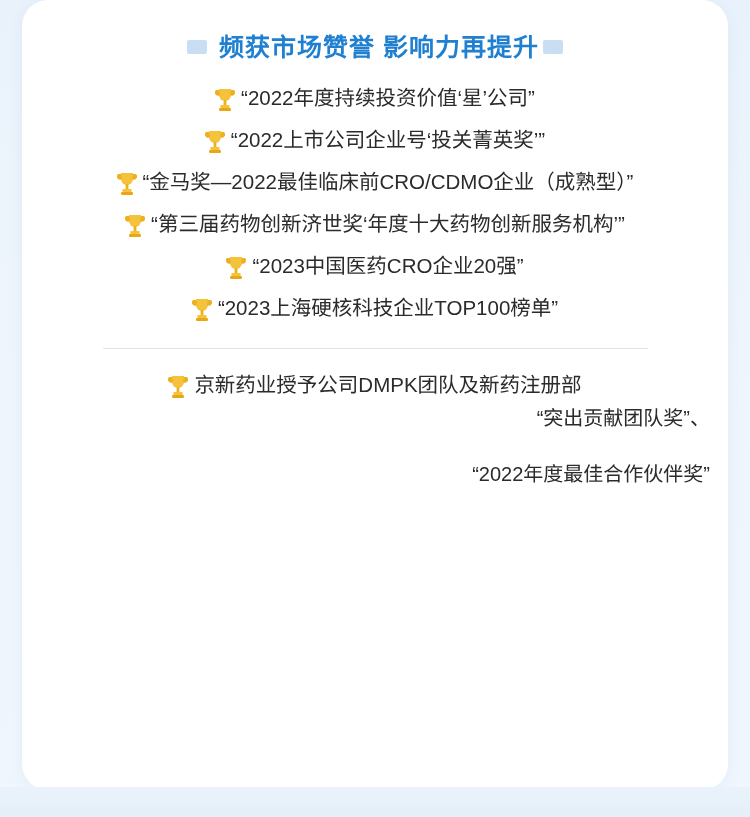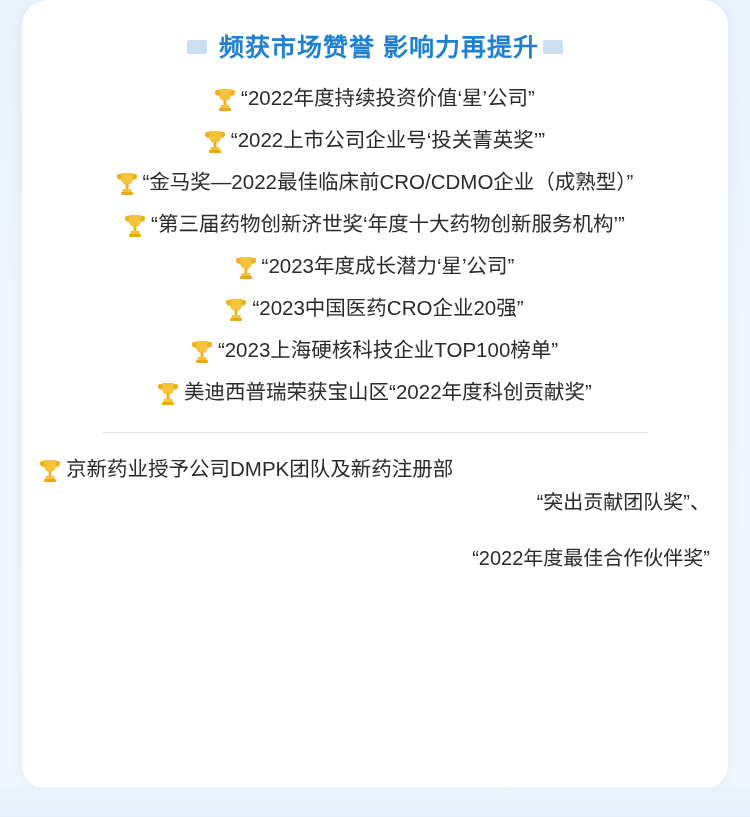--- a/index.html
+++ b/index.html
@@ -108,21 +108,21 @@
   
   .partners {
     padding: 0 18px;
   }
   .partner-block {
     margin-bottom: 22px;
   }
   .partner-line1 {
     display: flex;
     align-items: flex-start;
-    justify-content: flex-start;
+    justify-content: center;
   }
   .partner-line2 {
     text-align: right;
     font-size: 20px;
     color: #2b2b2b;
     line-height: 34px;
     margin-top: 2px;
   }
 </style>
 </head>
@@ -188,33 +188,20 @@
             <path d="M4 3 h-2.6 a3 3 0 0 0 3 5.2 l0.6 -0.6 z" fill="#eeb01f"></path>
             <path d="M16 3 h2.6 a3 3 0 0 1 -3 5.2 l-0.6 -0.6 z" fill="#eeb01f"></path>
             <rect x="8.6" y="13" width="2.8" height="5" fill="#eeb01f"></rect>
             <rect x="5.4" y="18" width="9.2" height="3.2" rx="1" fill="#f5c33b"></rect>
             <rect x="4" y="21" width="12" height="3" rx="1.2" fill="#e9a716"></rect>
           </svg>
         </span>
         <span class="award-text">“第三届药物创新济世奖‘年度十大药物创新服务机构’”</span>
       </div>
 
-      <div class="award-row">
-        <span class="trophy">
-          <svg viewBox="0 0 20 26" width="20" height="26" aria-hidden="true">
-            <path d="M4 2 h12 v6 a6 6 0 0 1 -12 0 z" fill="#f5c33b"></path>
-            <path d="M4 3 h-2.6 a3 3 0 0 0 3 5.2 l0.6 -0.6 z" fill="#eeb01f"></path>
-            <path d="M16 3 h2.6 a3 3 0 0 1 -3 5.2 l-0.6 -0.6 z" fill="#eeb01f"></path>
-            <rect x="8.6" y="13" width="2.8" height="5" fill="#eeb01f"></rect>
-            <rect x="5.4" y="18" width="9.2" height="3.2" rx="1" fill="#f5c33b"></rect>
-            <rect x="4" y="21" width="12" height="3" rx="1.2" fill="#e9a716"></rect>
-          </svg>
-        </span>
-        <span class="award-text">“2023年度成长潜力‘星’公司”</span>
-      </div>
 
       <div class="award-row">
         <span class="trophy">
           <svg viewBox="0 0 20 26" width="20" height="26" aria-hidden="true">
             <path d="M4 2 h12 v6 a6 6 0 0 1 -12 0 z" fill="#f5c33b"></path>
             <path d="M4 3 h-2.6 a3 3 0 0 0 3 5.2 l0.6 -0.6 z" fill="#eeb01f"></path>
             <path d="M16 3 h2.6 a3 3 0 0 1 -3 5.2 l-0.6 -0.6 z" fill="#eeb01f"></path>
             <rect x="8.6" y="13" width="2.8" height="5" fill="#eeb01f"></rect>
             <rect x="5.4" y="18" width="9.2" height="3.2" rx="1" fill="#f5c33b"></rect>
             <rect x="4" y="21" width="12" height="3" rx="1.2" fill="#e9a716"></rect>
@@ -230,33 +217,20 @@
             <path d="M4 3 h-2.6 a3 3 0 0 0 3 5.2 l0.6 -0.6 z" fill="#eeb01f"></path>
             <path d="M16 3 h2.6 a3 3 0 0 1 -3 5.2 l-0.6 -0.6 z" fill="#eeb01f"></path>
             <rect x="8.6" y="13" width="2.8" height="5" fill="#eeb01f"></rect>
             <rect x="5.4" y="18" width="9.2" height="3.2" rx="1" fill="#f5c33b"></rect>
             <rect x="4" y="21" width="12" height="3" rx="1.2" fill="#e9a716"></rect>
           </svg>
         </span>
         <span class="award-text">“2023上海硬核科技企业TOP100榜单”</span>
       </div>
 
-      <div class="award-row">
-        <span class="trophy">
-          <svg viewBox="0 0 20 26" width="20" height="26" aria-hidden="true">
-            <path d="M4 2 h12 v6 a6 6 0 0 1 -12 0 z" fill="#f5c33b"></path>
-            <path d="M4 3 h-2.6 a3 3 0 0 0 3 5.2 l0.6 -0.6 z" fill="#eeb01f"></path>
-            <path d="M16 3 h2.6 a3 3 0 0 1 -3 5.2 l-0.6 -0.6 z" fill="#eeb01f"></path>
-            <rect x="8.6" y="13" width="2.8" height="5" fill="#eeb01f"></rect>
-            <rect x="5.4" y="18" width="9.2" height="3.2" rx="1" fill="#f5c33b"></rect>
-            <rect x="4" y="21" width="12" height="3" rx="1.2" fill="#e9a716"></rect>
-          </svg>
-        </span>
-        <span class="award-text">美迪西普瑞荣获宝山区“2022年度科创贡献奖”</span>
-      </div>
 
     </div>
 
     <div class="divider"></div>
 
     <div class="partners">
 
       <div class="partner-block">
         <div class="partner-line1">
           <span class="trophy">

